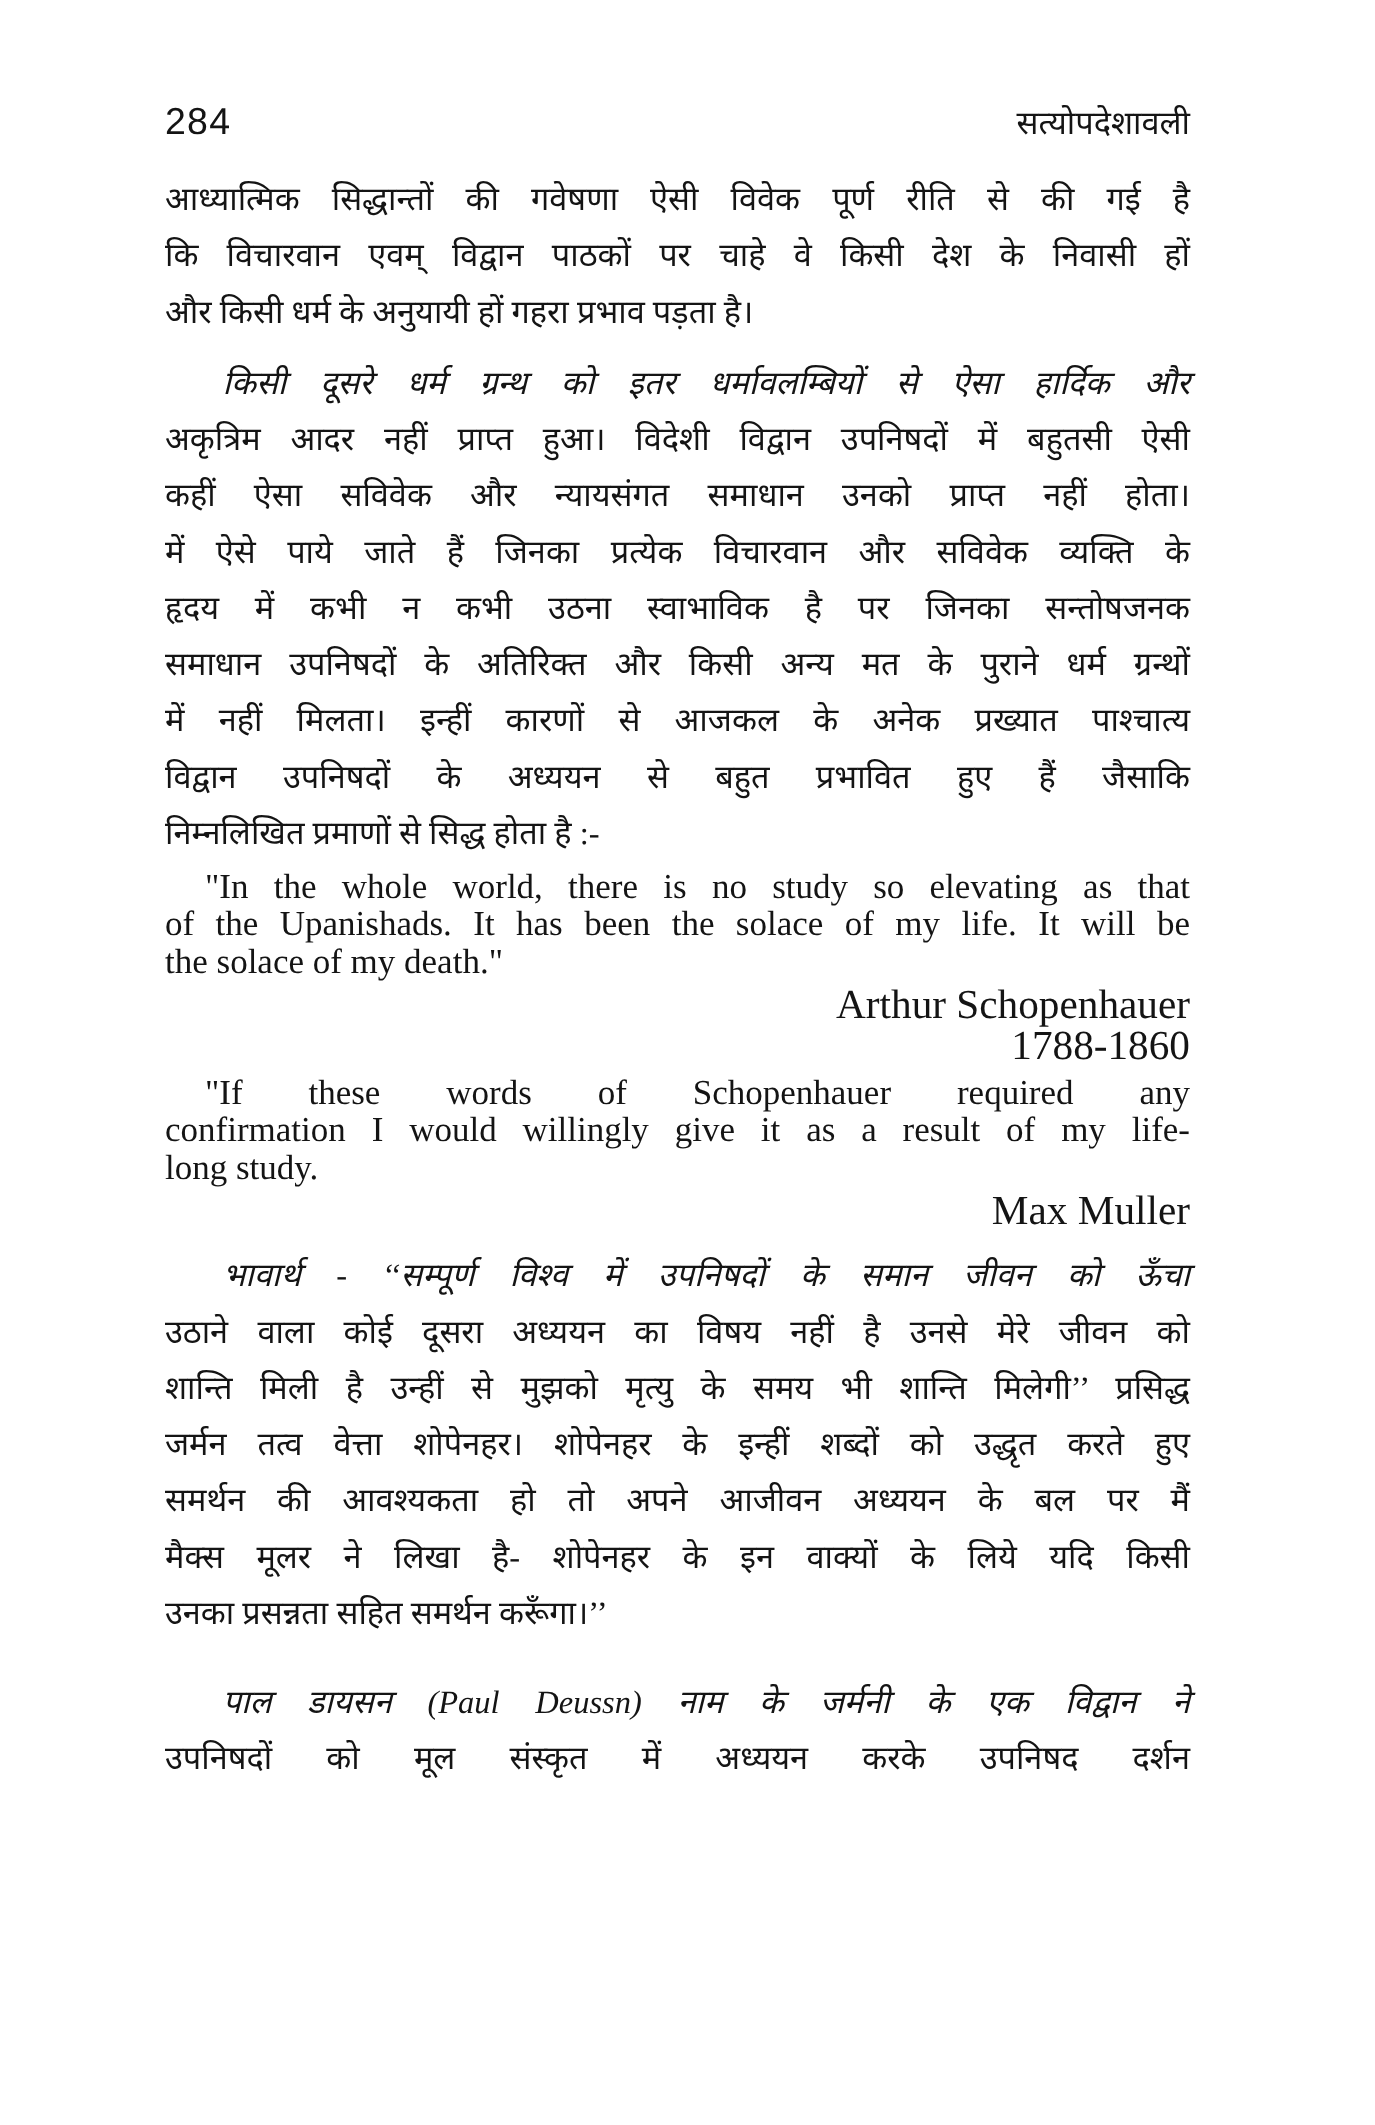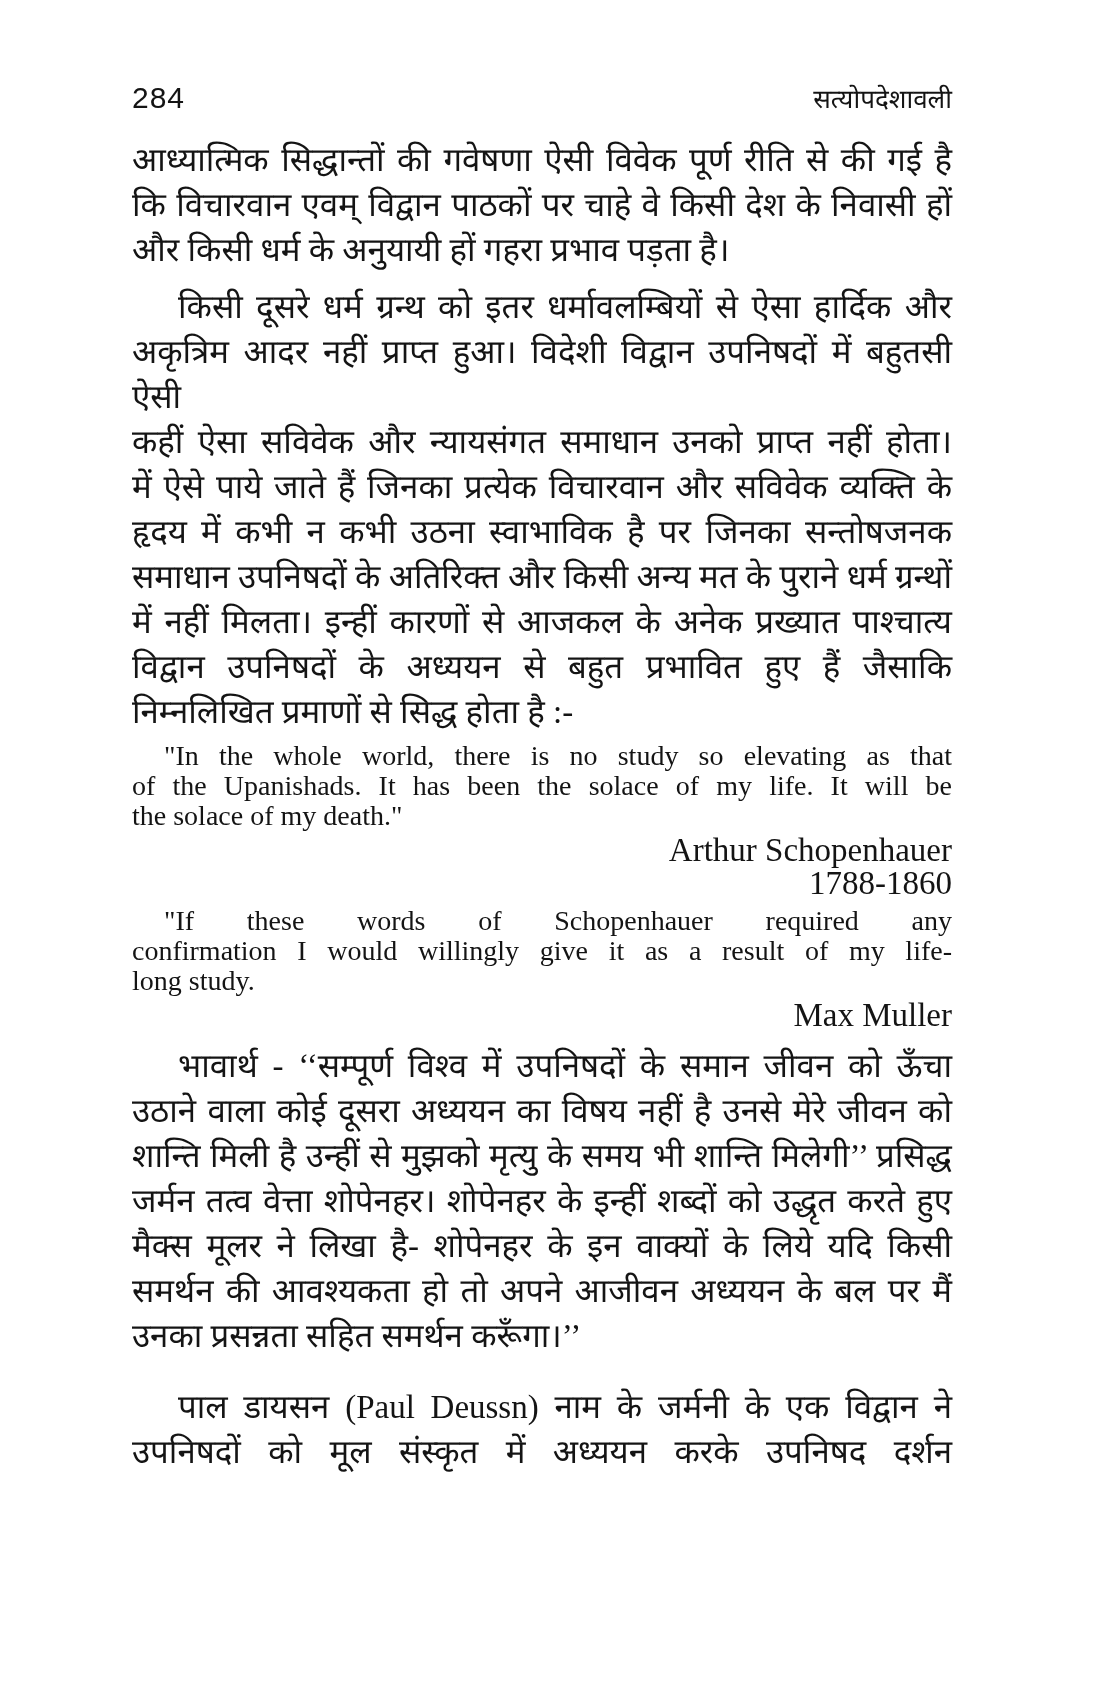--- a/index.html
+++ b/index.html
@@ -49,24 +49,24 @@
     text-justify: inter-word;
   }
   .line.fill {
     text-align: justify;
     text-align-last: justify;
   }
   .hindi-para { margin-top: 12px; }
   .hindi-para:first-of-type { margin-top: 16px; }
   .hindi-para:last-child { margin-top: 26px; }
   .hindi-para .line {
-    font-size: 33px;
+    font-size: 26px;
     line-height: 45px;
   }
-  .hindi-para .line.indent { padding-left: 46px; }
+  .hindi-para .line.indent { padding-left: 46px; font-style: italic; }
   .english-quote { margin-top: 6px; }
   .english-quote .line {
     font-size: 28px;
     line-height: 30px;
   }
   .english-quote .line.indent { padding-left: 32px; }
   .attribution {
     margin-top: 3px;
     text-align: right;
   }
@@ -116,22 +116,22 @@
           <div class="line">long study.</div>
         </div>
         <div class="block attribution">
           <div class="line">Max Muller</div>
         </div>
         <div class="block hindi-para" lang="hi">
           <div class="line fill indent">भावार्थ - ‘‘सम्पूर्ण विश्व में उपनिषदों के समान जीवन को ऊँचा</div>
           <div class="line fill">उठाने वाला कोई दूसरा अध्ययन का विषय नहीं है उनसे मेरे जीवन को</div>
           <div class="line fill">शान्ति मिली है उन्हीं से मुझको मृत्यु के समय भी शान्ति मिलेगी’’ प्रसिद्ध</div>
           <div class="line fill">जर्मन तत्व वेत्ता शोपेनहर। शोपेनहर के इन्हीं शब्दों को उद्धृत करते हुए</div>
+          <div class="line fill">समर्थन की आवश्यकता हो तो अपने आजीवन अध्ययन के बल पर मैं</div>
           <div class="line fill">मैक्स मूलर ने लिखा है- शोपेनहर के इन वाक्यों के लिये यदि किसी</div>
-          <div class="line fill">समर्थन की आवश्यकता हो तो अपने आजीवन अध्ययन के बल पर मैं</div>
           <div class="line">उनका प्रसन्नता सहित समर्थन करूँगा।’’</div>
         </div>
         <div class="block hindi-para" lang="hi">
           <div class="line fill indent">पाल डायसन (Paul Deussn) नाम के जर्मनी के एक विद्वान ने</div>
           <div class="line fill">उपनिषदों को मूल संस्कृत में अध्ययन करके उपनिषद दर्शन</div>
         </div>
       </main>
   </div>
 </div>
 

